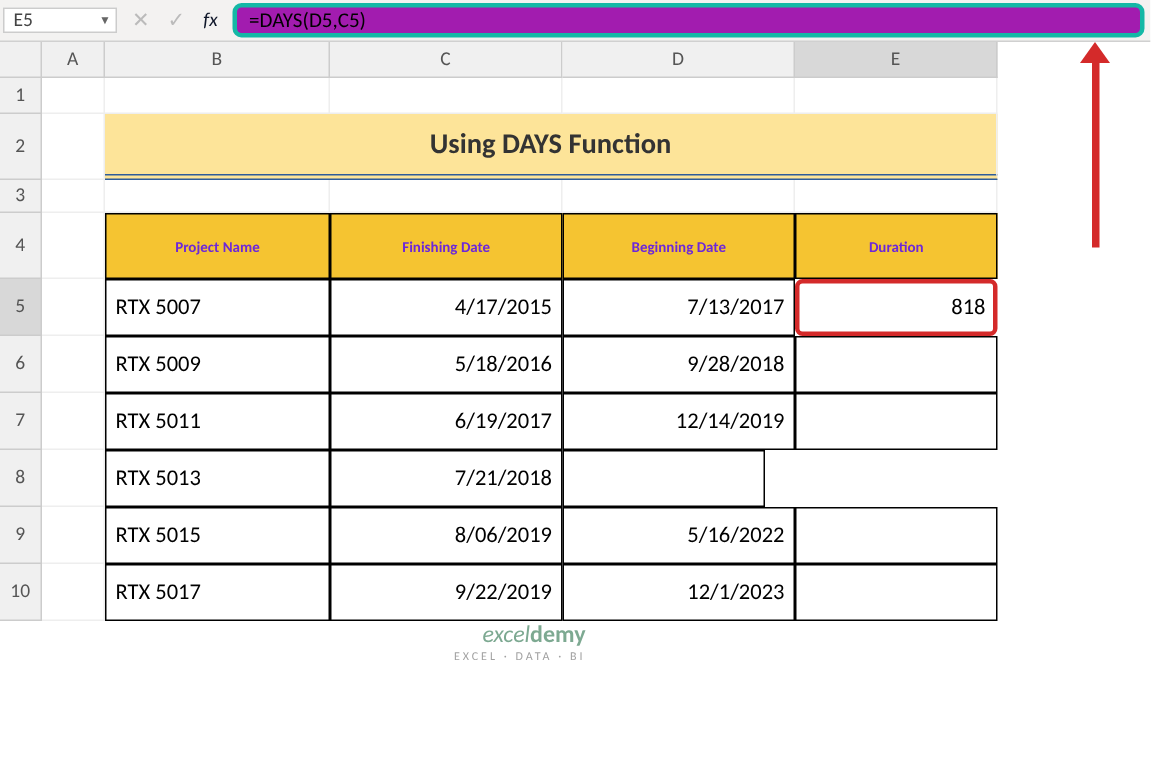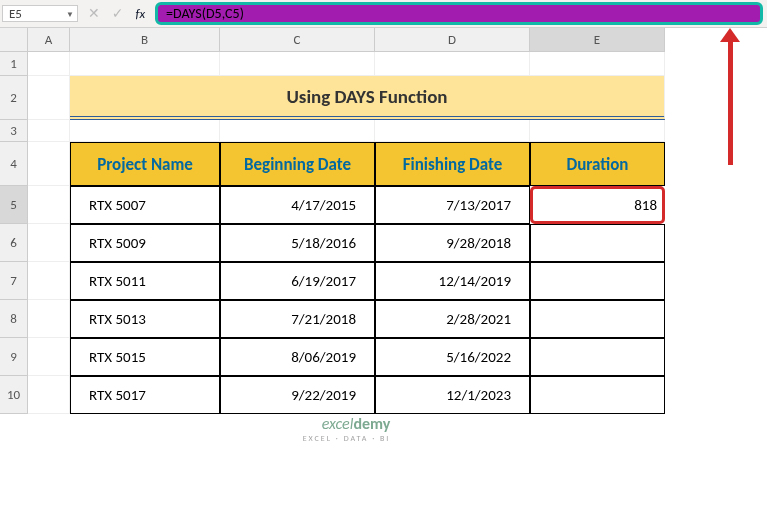--- a/index.html
+++ b/index.html
@@ -83,21 +83,21 @@
     }
     .row-h.active { background: #d8d8d8; }
     .grid {
       position: relative;
     }
     .grid-row { display: flex; }
     .cell {
       border-right: 1px solid #eee;
       border-bottom: 1px solid #eee;
       display: flex; align-items: center;
-      padding: 0 18px;
+      padding: 0 6px;
       overflow: hidden;
       white-space: nowrap;
     }
     .h-1 { height: 24px; }
     .h-2 { height: 44px; }
     .h-3 { height: 22px; }
     .h-4 { height: 44px; }
     .h-data { height: 38px; }
     .title-cell {
       background: #fde499;
@@ -105,22 +105,22 @@
       justify-content: center;
       font-weight: bold;
       font-size: 19px;
       color: #333;
     }
     .head-cell {
       background: #f5c431;
       border: 1px solid #000;
       justify-content: center;
       font-weight: bold;
-      font-size: 17px;
-      color: #0369a1;
+      font-size: 10px;
+      color: #6d28d9;
     }
     .data-cell {
       border: 1px solid #000;
       font-size: 15px;
     }
     .txt-l { justify-content: flex-start; }
     .txt-r { justify-content: flex-end; }
     .selected-cell {
       border: 3px solid #d42a2a !important;
       border-radius: 5px;
@@ -221,22 +221,22 @@
       <div class="cell col-A h-3"></div>
       <div class="cell col-B h-3"></div>
       <div class="cell col-C h-3"></div>
       <div class="cell col-D h-3"></div>
       <div class="cell col-E h-3"></div>
     </div>
 
     <div class="grid-row">
       <div class="cell col-A h-4"></div>
       <div class="cell head-cell col-B h-4">Project Name</div>
+      <div class="cell head-cell col-D h-4">Finishing Date</div>
       <div class="cell head-cell col-C h-4">Beginning Date</div>
-      <div class="cell head-cell col-D h-4">Finishing Date</div>
       <div class="cell head-cell col-E h-4">Duration</div>
     </div>
 
     <div class="grid-row">
       <div class="cell col-A h-data"></div>
       <div class="cell data-cell col-B h-data txt-l">RTX 5007</div>
       <div class="cell data-cell col-C h-data txt-r">4/17/2015</div>
       <div class="cell data-cell col-D h-data txt-r">7/13/2017</div>
       <div class="cell data-cell col-E h-data txt-r selected-cell">818</div>
     </div>
@@ -251,21 +251,20 @@
       <div class="cell col-A h-data"></div>
       <div class="cell data-cell col-B h-data txt-l">RTX 5011</div>
       <div class="cell data-cell col-C h-data txt-r">6/19/2017</div>
       <div class="cell data-cell col-D h-data txt-r">12/14/2019</div>
       <div class="cell data-cell col-E h-data txt-r"></div>
     </div>
     <div class="grid-row">
       <div class="cell col-A h-data"></div>
       <div class="cell data-cell col-B h-data txt-l">RTX 5013</div>
       <div class="cell data-cell col-C h-data txt-r">7/21/2018</div>
-      <div class="cell data-cell col-D h-data txt-r">2/28/2021</div>
       <div class="cell data-cell col-E h-data txt-r"></div>
     </div>
     <div class="grid-row">
       <div class="cell col-A h-data"></div>
       <div class="cell data-cell col-B h-data txt-l">RTX 5015</div>
       <div class="cell data-cell col-C h-data txt-r">8/06/2019</div>
       <div class="cell data-cell col-D h-data txt-r">5/16/2022</div>
       <div class="cell data-cell col-E h-data txt-r"></div>
     </div>
     <div class="grid-row">

